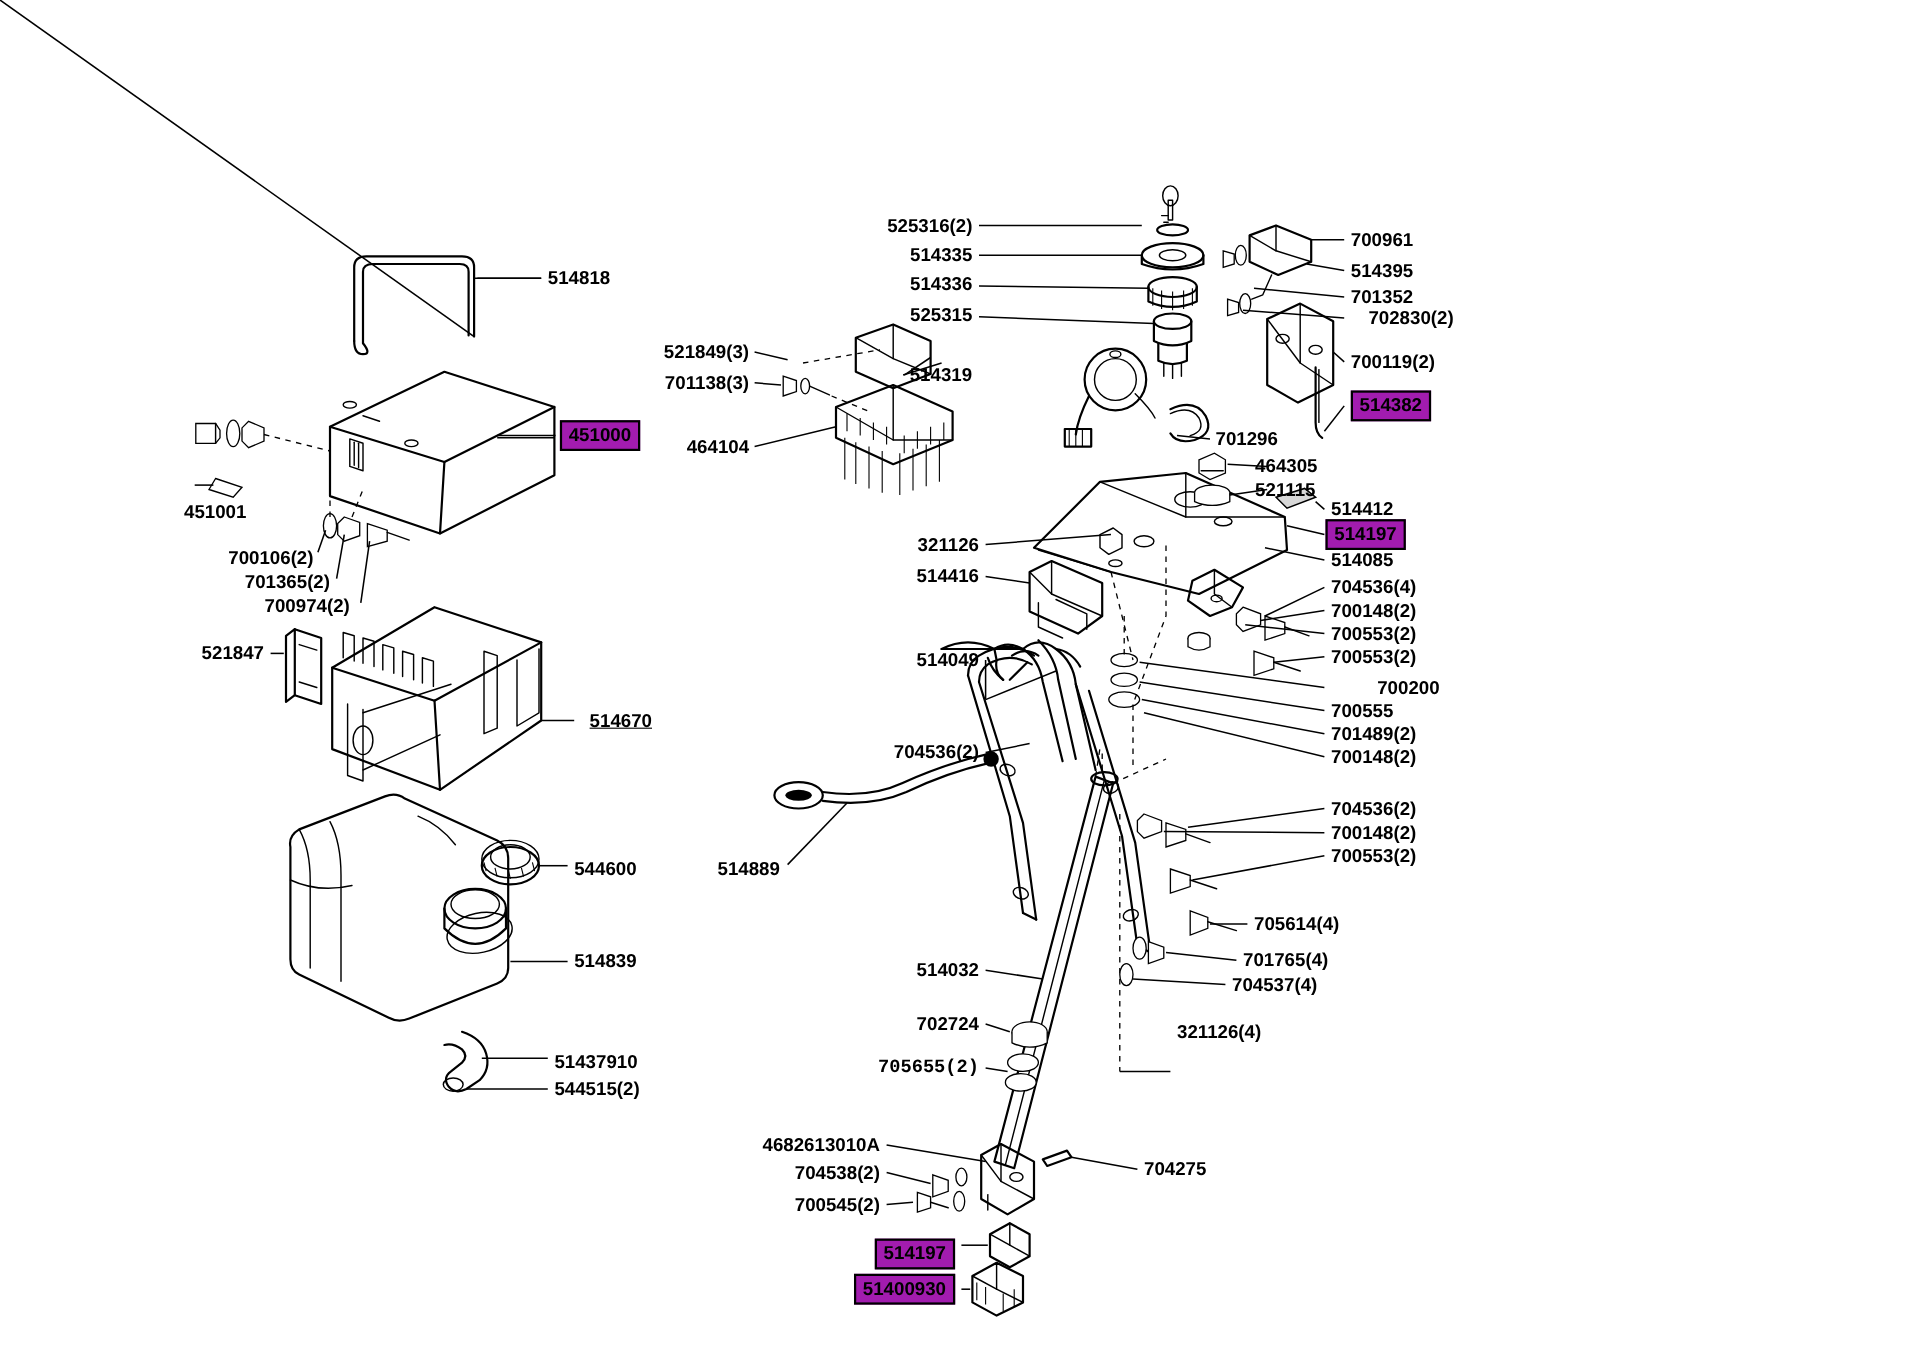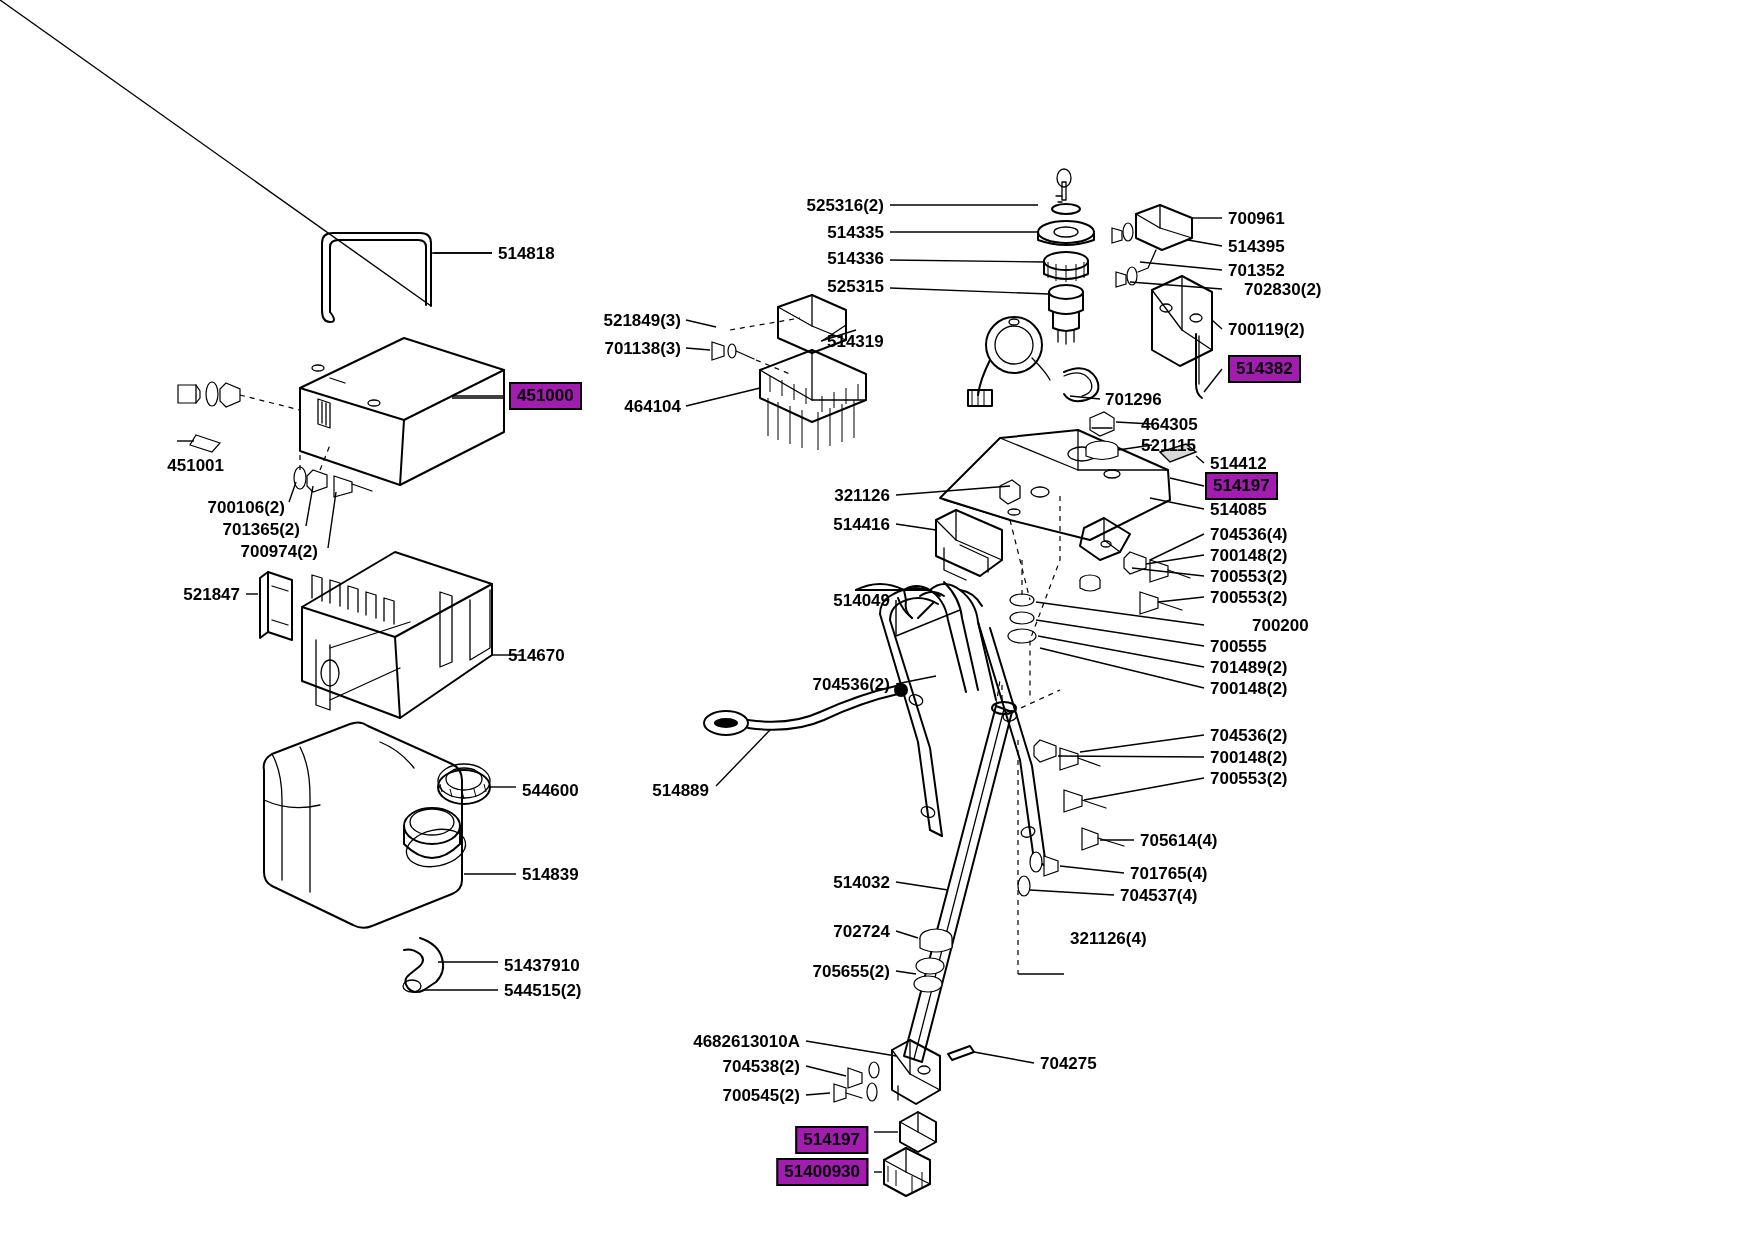--- a/index.html
+++ b/index.html
@@ -479,29 +479,29 @@
   <div class="lbl l" style="left:1210px;top:688px;">700148(2)</div>
   <div class="lbl r" style="left:890px;top:600px;">514049</div>
   <div class="lbl r" style="left:890px;top:684px;">704536(2)</div>
   <div class="lbl l" style="left:1210px;top:735px;">704536(2)</div>
   <div class="lbl l" style="left:1210px;top:757px;">700148(2)</div>
   <div class="lbl l" style="left:1210px;top:778px;">700553(2)</div>
   <div class="lbl l" style="left:1140px;top:840px;">705614(4)</div>
   <div class="lbl l" style="left:1130px;top:873px;">701765(4)</div>
   <div class="lbl l" style="left:1120px;top:895px;">704537(4)</div>
   <div class="lbl r" style="left:240px;top:594px;">521847</div>
-  <div class="lbl l" style="left:508px;top:655px;">514670</div>
+  <div class="lbl l" style="left:536px;top:655px;text-decoration:underline;">514670</div>
   <div class="lbl l" style="left:522px;top:790px;">544600</div>
   <div class="lbl l" style="left:522px;top:874px;">514839</div>
   <div class="lbl l" style="left:504px;top:965px;">51437910</div>
   <div class="lbl l" style="left:504px;top:990px;">544515(2)</div>
   <div class="lbl r" style="left:709px;top:790px;">514889</div>
   <div class="lbl r" style="left:890px;top:882px;">514032</div>
   <div class="lbl r" style="left:890px;top:931px;">702724</div>
-  <div class="lbl r" style="left:890px;top:971px;">705655(2)</div>
+  <div class="lbl r" style="left:890px;top:971px;font-family:Liberation Mono, monospace;">705655(2)</div>
   <div class="lbl l" style="left:1070px;top:938px;">321126(4)</div>
   <div class="lbl r" style="left:800px;top:1041px;">4682613010A</div>
   <div class="lbl r" style="left:800px;top:1066px;">704538(2)</div>
   <div class="lbl r" style="left:800px;top:1095px;">700545(2)</div>
   <div class="lbl l" style="left:1040px;top:1063px;">704275</div>
   <div class="lbl r boxed" style="left:868px;top:1140px;">514197</div>
   <div class="lbl r boxed" style="left:868px;top:1172px;">51400930</div>
 
 </div>
 

